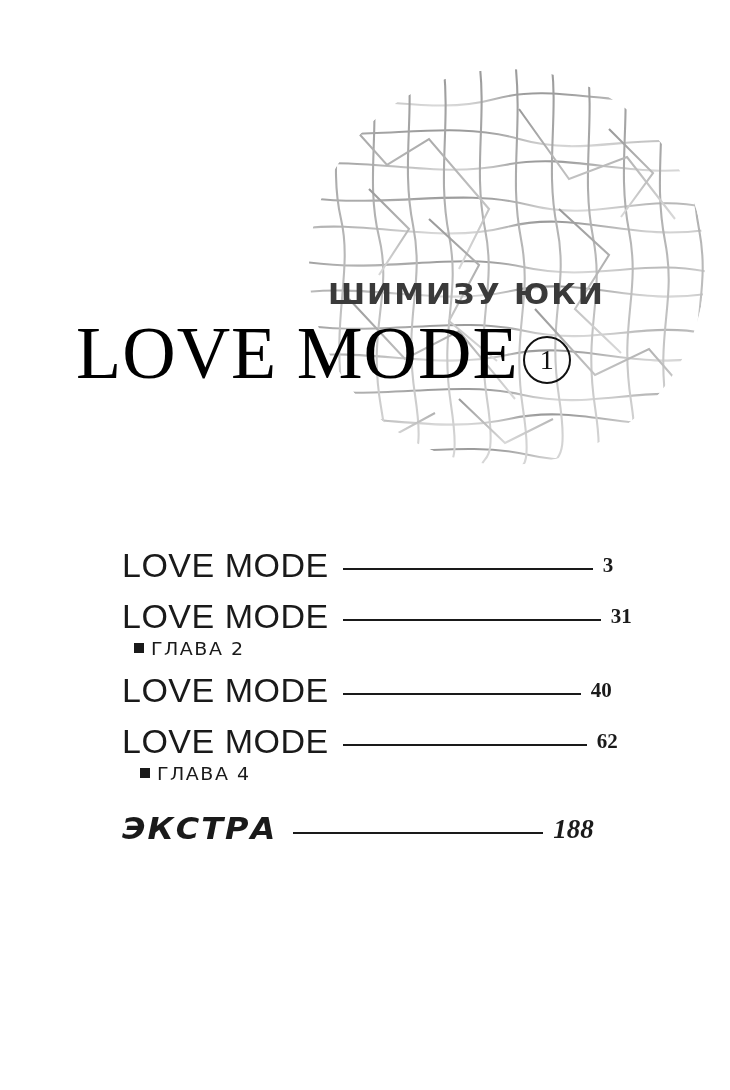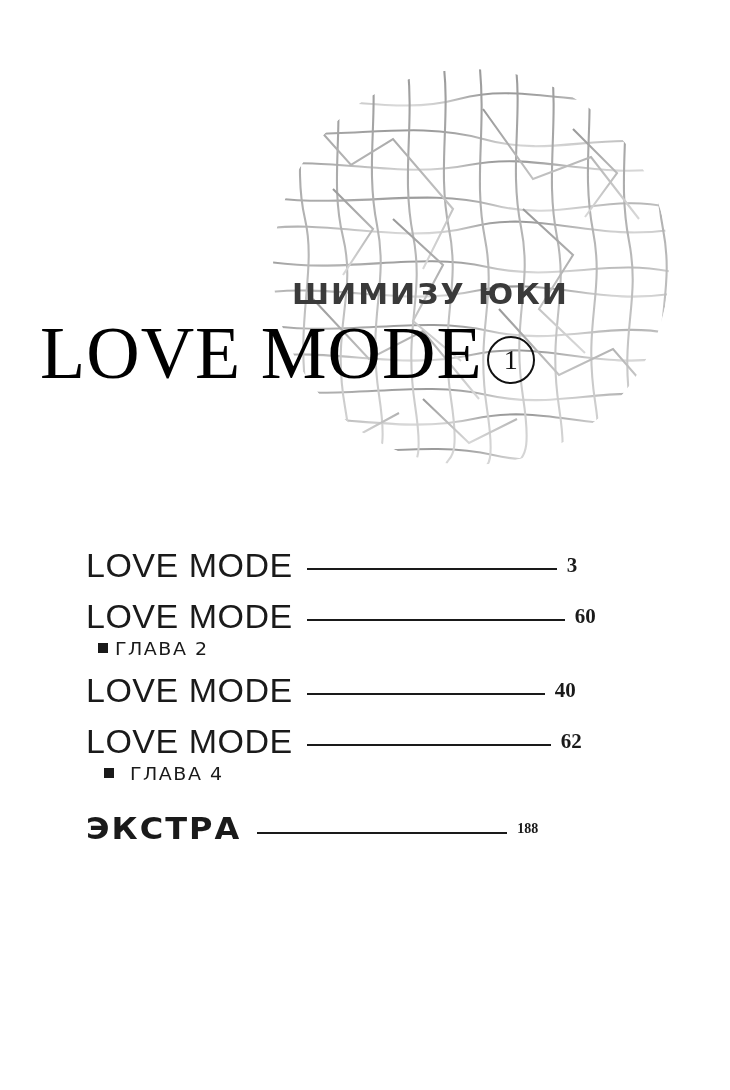--- a/index.html
+++ b/index.html
@@ -12,20 +12,21 @@
     height: 1090px;
     position: relative;
     overflow: hidden;
     font-family: "Liberation Serif", serif;
     color: #000000;
   }
 
   .page {
     position: absolute;
     inset: 0;
+    margin-left: 36px;
   }
 
   
   .art-circle {
     position: absolute;
     left: 273px;
     top: 69px;
     width: 396px;
     height: 396px;
     border-radius: 50%;
@@ -141,27 +142,28 @@
     letter-spacing: 1.5px;
     color: #1a1a1a;
     transform: scaleY(0.95);
     transform-origin: left center;
   }
 
   
   .indent-0 { padding-left: 12px; }
   .indent-1 { padding-left: 12px; }
   .indent-2 { padding-left: 26px; }
-  .indent-3 { padding-left: 18px; gap: 9px; }
+  .indent-3 { padding-left: 18px; }
 
   
   .toc-extra {
     display: flex;
     align-items: center;
     margin-top: 26px;
+    font-style: italic;
   }
   .extra-title {
     font-family: "DejaVu Sans", sans-serif;
     font-size: 32px;
     font-weight: 700;
     letter-spacing: 2px;
     color: #1a1a1a;
     white-space: nowrap;
     transform: scaleY(0.95);
     transform-origin: left center;
@@ -170,21 +172,21 @@
     flex: 1 1 auto;
     height: 0;
     border-top: 2px solid #1a1a1a;
     margin: 0 10px 0 16px;
     position: relative;
     top: 4px;
   }
   .extra-page {
     font-family: "Liberation Serif", serif;
     font-weight: 700;
-    font-size: 14px;
+    font-size: 27px;
     color: #1a1a1a;
   }
 
   
   .w1 .toc-rule { max-width: 250px; }
   .w2 .toc-rule { max-width: 258px; }
   .w3 .toc-rule { max-width: 238px; }
   .w4 .toc-rule { max-width: 244px; }
   .we .extra-rule { max-width: 250px; }
 </style>
@@ -260,21 +262,21 @@
         <span class="toc-title">LOVE MODE</span>
         <span class="toc-rule"></span>
         <span class="toc-page">3</span>
       </div>
     </div>
 
     <div class="toc-entry w2">
       <div class="toc-line1">
         <span class="toc-title">LOVE MODE</span>
         <span class="toc-rule"></span>
-        <span class="toc-page">60</span>
+        <span class="toc-page">31</span>
       </div>
       <div class="toc-sub indent-1">
         <span class="bullet"></span>
         <span class="toc-subtext">ГЛАВА 2</span>
       </div>
     </div>
 
     <div class="toc-entry w3">
       <div class="toc-line1">
         <span class="toc-title">LOVE MODE</span>

